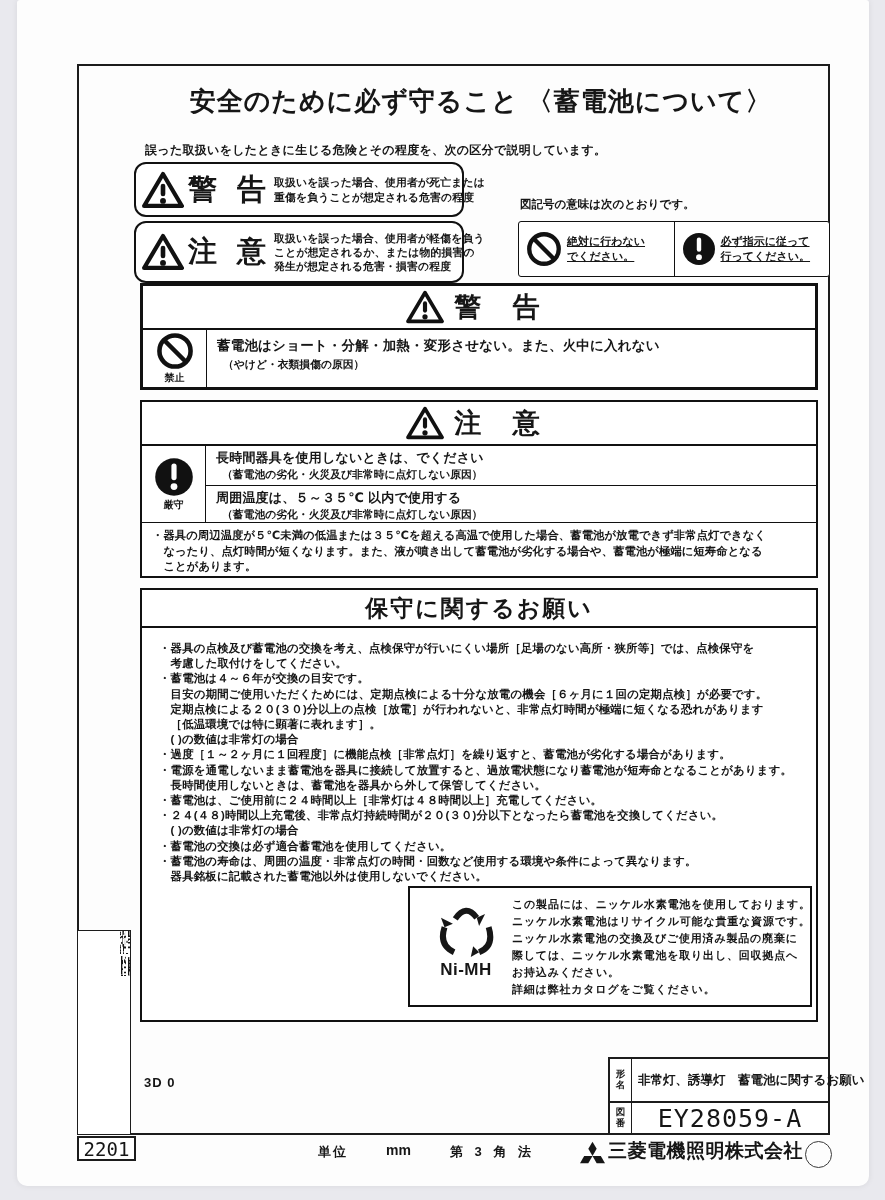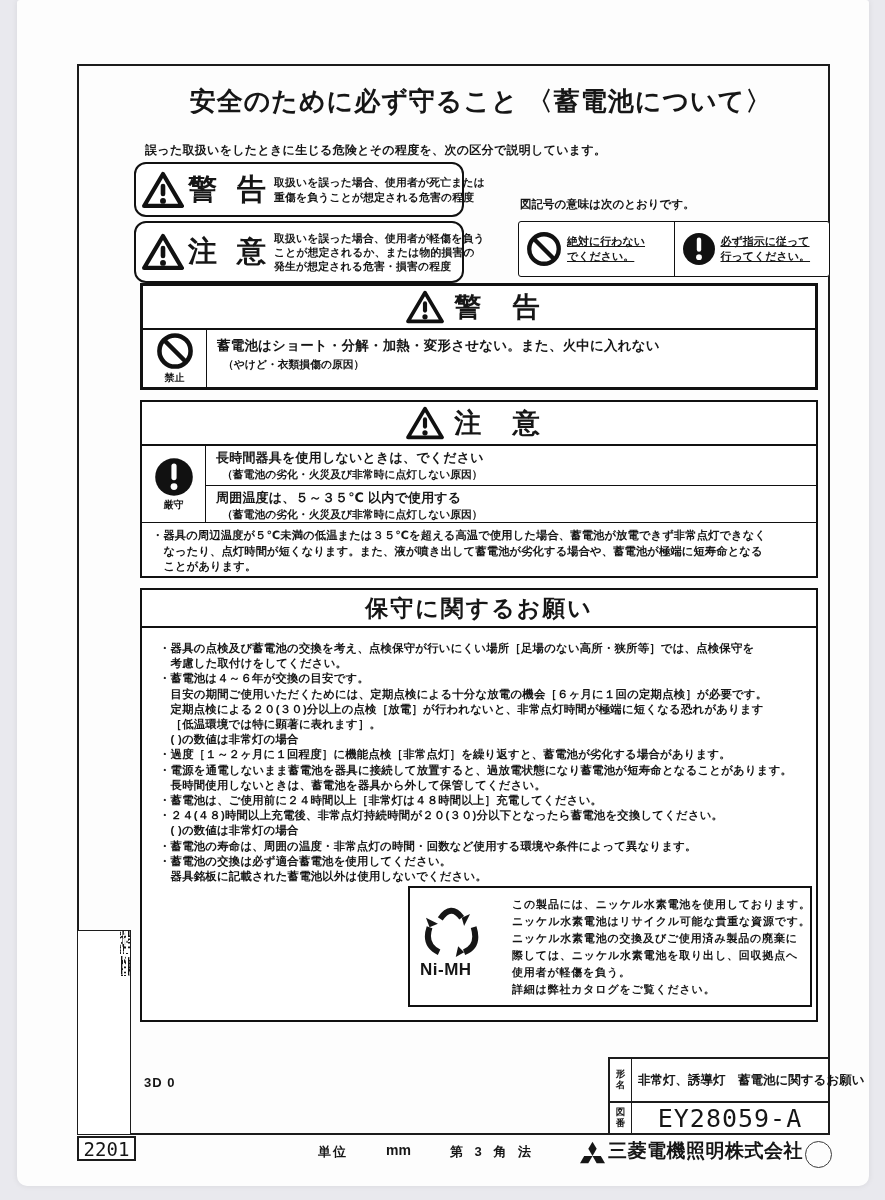--- a/index.html
+++ b/index.html
@@ -86,21 +86,21 @@
     font-size:23px; font-weight:bold; letter-spacing:2px;
   }
   .maintbody { padding:13px 10px 0 17px; }
   .maintbody div { font-size:11.4px; font-weight:600; line-height:15.2px; white-space:pre; letter-spacing:0.2px; }
 
   
   .nimh {
     position:absolute; left:391px; top:886px; width:404px; height:121px;
     border:2px solid #111; background:#fff; display:flex; padding:7px 4px 4px 10px;
   }
-  .nimh-iconcol { width:92px; flex:none; display:flex; flex-direction:column; justify-content:flex-start; padding-top:6px; }
+  .nimh-iconcol { width:92px; flex:none; display:flex; flex-direction:column; align-items:center; justify-content:flex-start; padding-top:6px; }
   .nimh-label { font-size:17px; font-weight:800; letter-spacing:0.5px; margin-top:3px; }
   .nimh-text { flex:1; padding-top:1px; }
   .nimh-text div { font-size:11px; font-weight:700; line-height:17px; letter-spacing:0.8px; white-space:nowrap; }
 
   
   .stamps { position:absolute; left:60px; top:930px; width:54px; height:205px; border:1.5px solid #1c1c1c; display:flex; background:#fff;padding-left:42px; }
   .stamp { display:flex; align-items:center; justify-content:center; border-bottom:1.5px solid #1c1c1c; overflow:hidden; }
   .stamp:last-child { border-bottom:none; }
   .stamp.hdr  { height:23px; font-size:13px; font-weight:600; }
   .stamp.name { height:45px; font-size:19px; font-weight:600; letter-spacing:1px; }
@@ -284,22 +284,22 @@
       <div>　目安の期間ご使用いただくためには、定期点検による十分な放電の機会［６ヶ月に１回の定期点検］が必要です。</div>
       <div>　定期点検による２０(３０)分以上の点検［放電］が行われないと、非常点灯時間が極端に短くなる恐れがあります</div>
       <div>　［低温環境では特に顕著に表れます］。</div>
       <div>　( )の数値は非常灯の場合</div>
       <div>・過度［１～２ヶ月に１回程度］に機能点検［非常点灯］を繰り返すと、蓄電池が劣化する場合があります。</div>
       <div>・電源を通電しないまま蓄電池を器具に接続して放置すると、過放電状態になり蓄電池が短寿命となることがあります。</div>
       <div>　長時間使用しないときは、蓄電池を器具から外して保管してください。</div>
       <div>・蓄電池は、ご使用前に２４時間以上［非常灯は４８時間以上］充電してください。</div>
       <div>・２４(４８)時間以上充電後、非常点灯持続時間が２０(３０)分以下となったら蓄電池を交換してください。</div>
       <div>　( )の数値は非常灯の場合</div>
+      <div>・蓄電池の交換は必ず適合蓄電池を使用してください。</div>
       <div>・蓄電池の寿命は、周囲の温度・非常点灯の時間・回数など使用する環境や条件によって異なります。</div>
-      <div>・蓄電池の交換は必ず適合蓄電池を使用してください。</div>
       <div>　器具銘板に記載された蓄電池以外は使用しないでください。</div>
     </div>
   </div>
 
   <div class="nimh">
     <div class="nimh-iconcol">
       <span>
         <svg width="62" height="56" viewBox="0 0 104 94">
           <g stroke="#161616" stroke-width="10" fill="none">
             <path d="M34 30 Q52 4 70 28"></path>
@@ -313,21 +313,21 @@
           </g>
         </svg>
       </span>
       <div class="nimh-label">Ni-MH</div>
     </div>
     <div class="nimh-text">
       <div>この製品には、ニッケル水素電池を使用しております。</div>
       <div>ニッケル水素電池はリサイクル可能な貴重な資源です。</div>
       <div>ニッケル水素電池の交換及びご使用済み製品の廃棄に</div>
       <div>際しては、ニッケル水素電池を取り出し、回収拠点へ</div>
-      <div>使用者が軽傷を負う。</div>
+      <div>お持込みください。</div>
       <div>詳細は弊社カタログをご覧ください。</div>
     </div>
   </div>
 
   <div class="stamps">
     <div class="stamp hdr">
         <span>検認</span>
       </div>
     <div class="stamp name">
         <span>此本</span>

